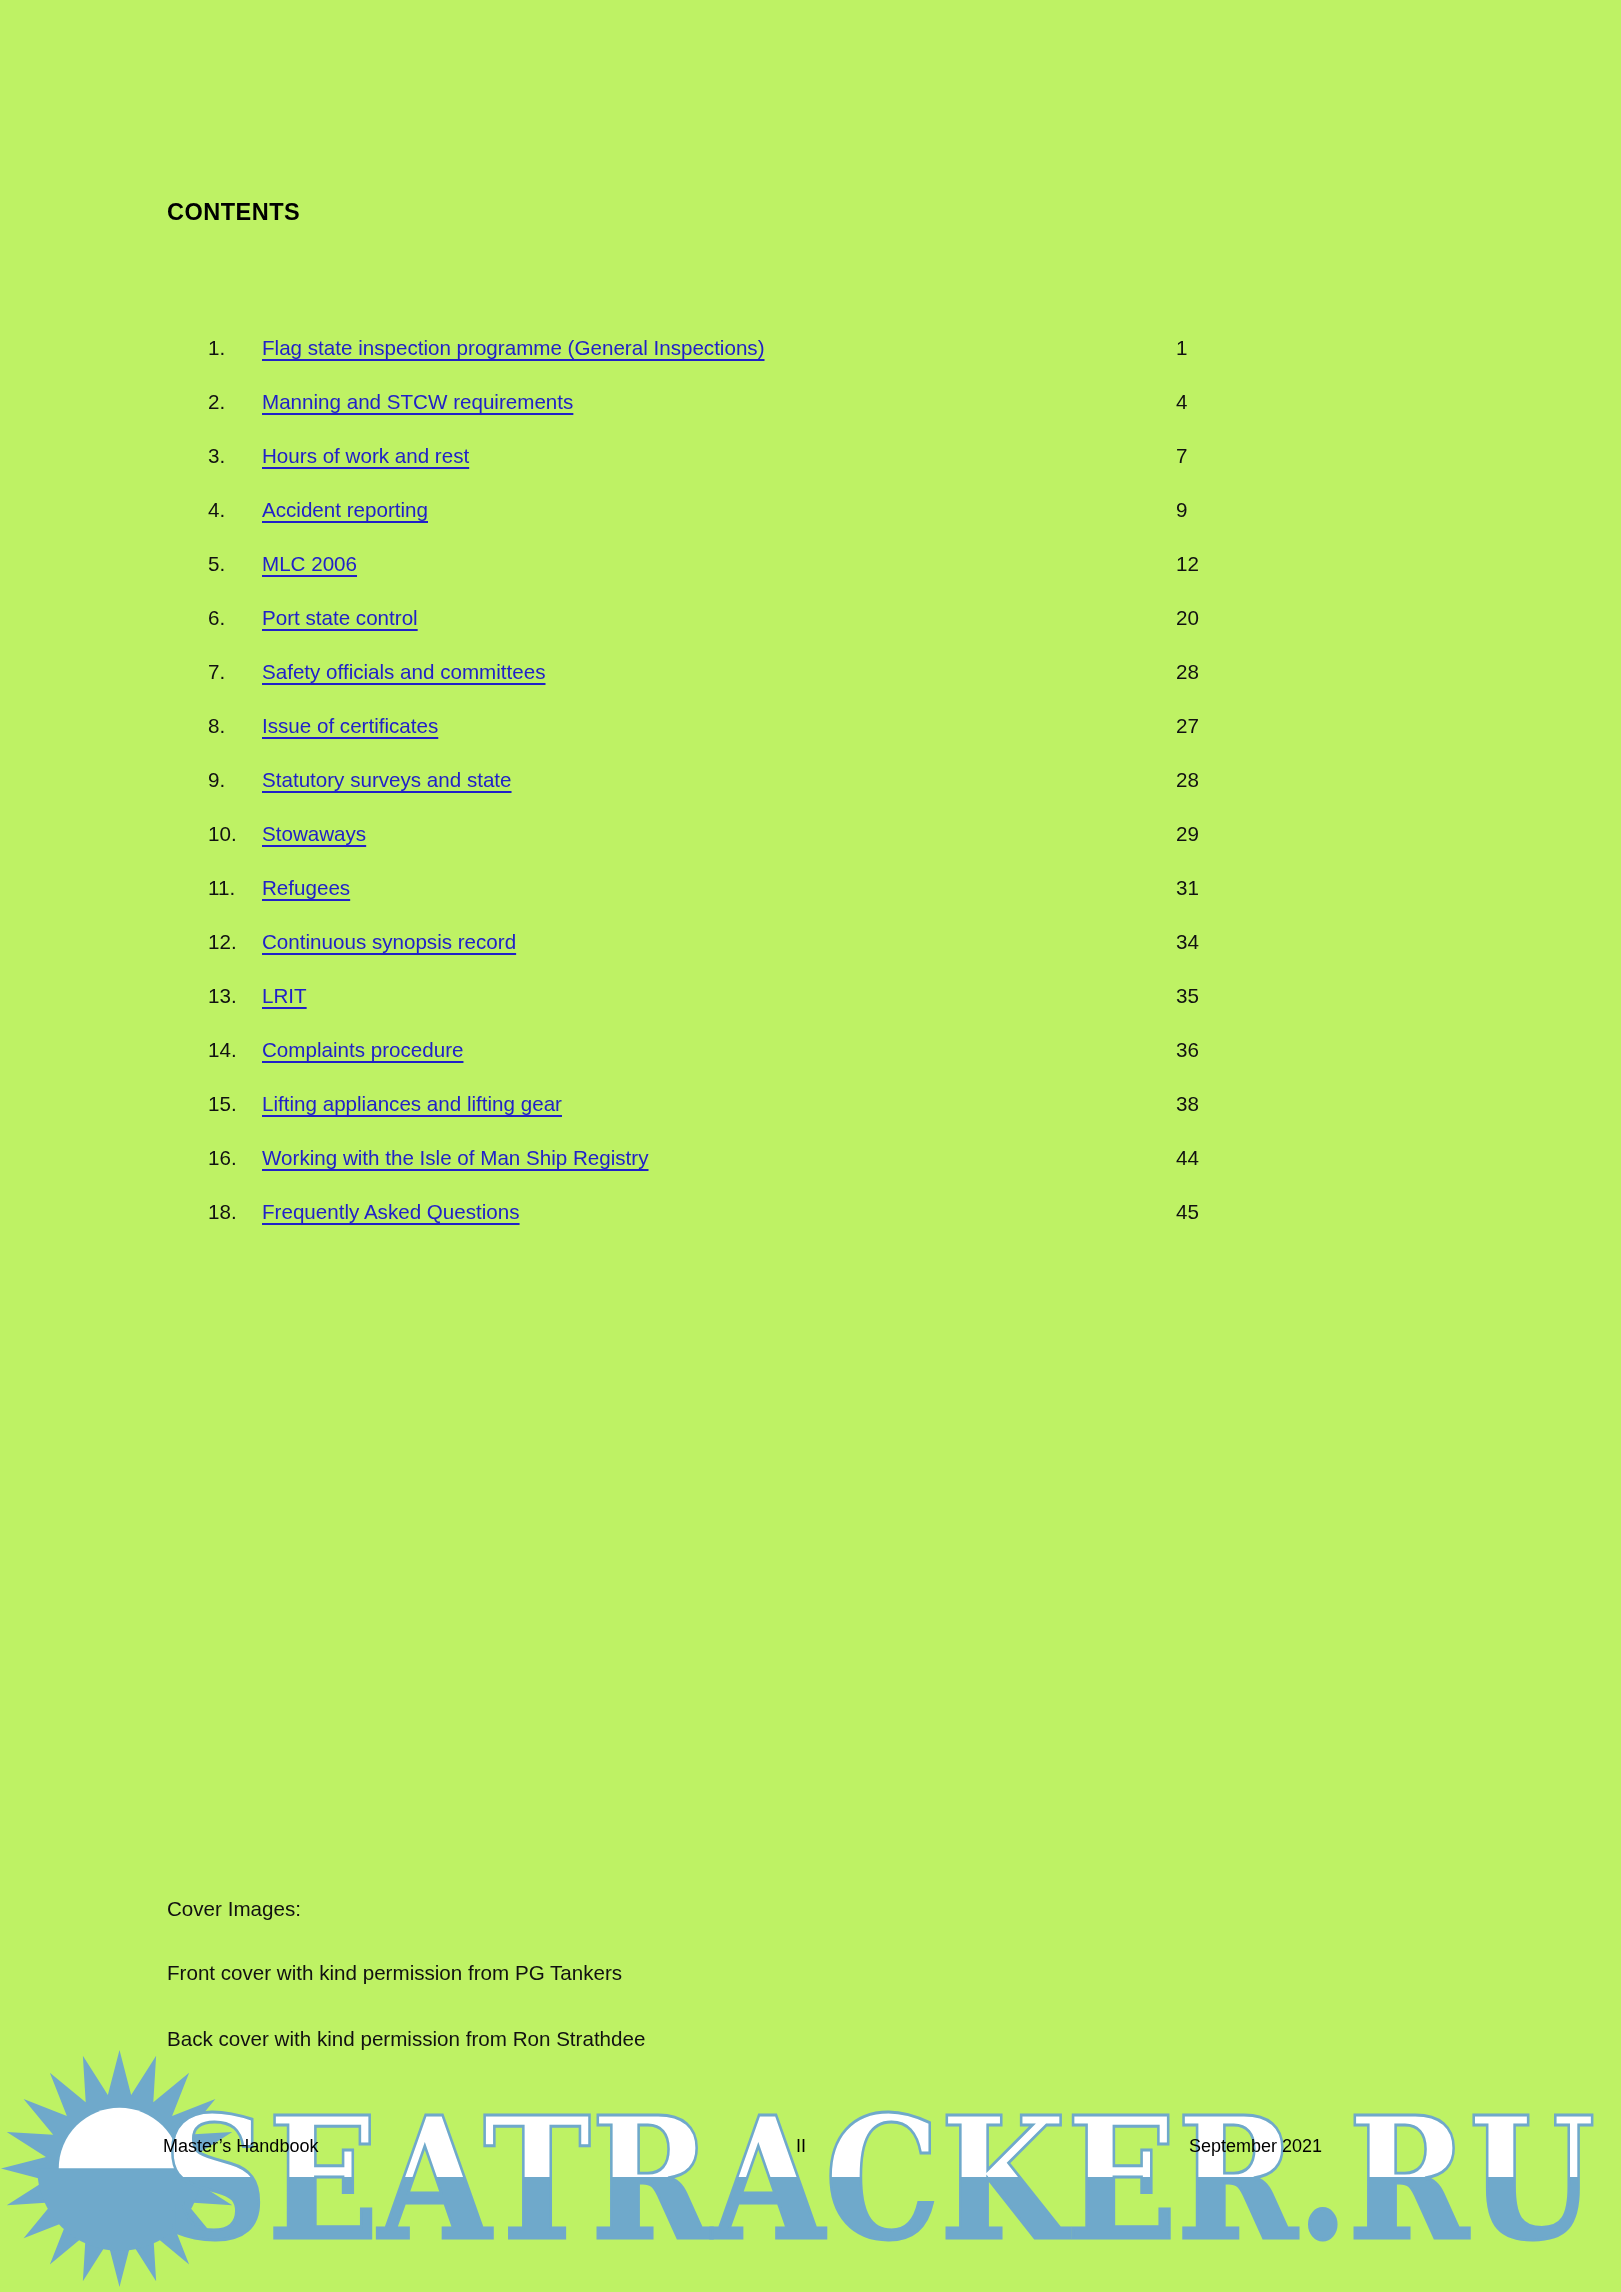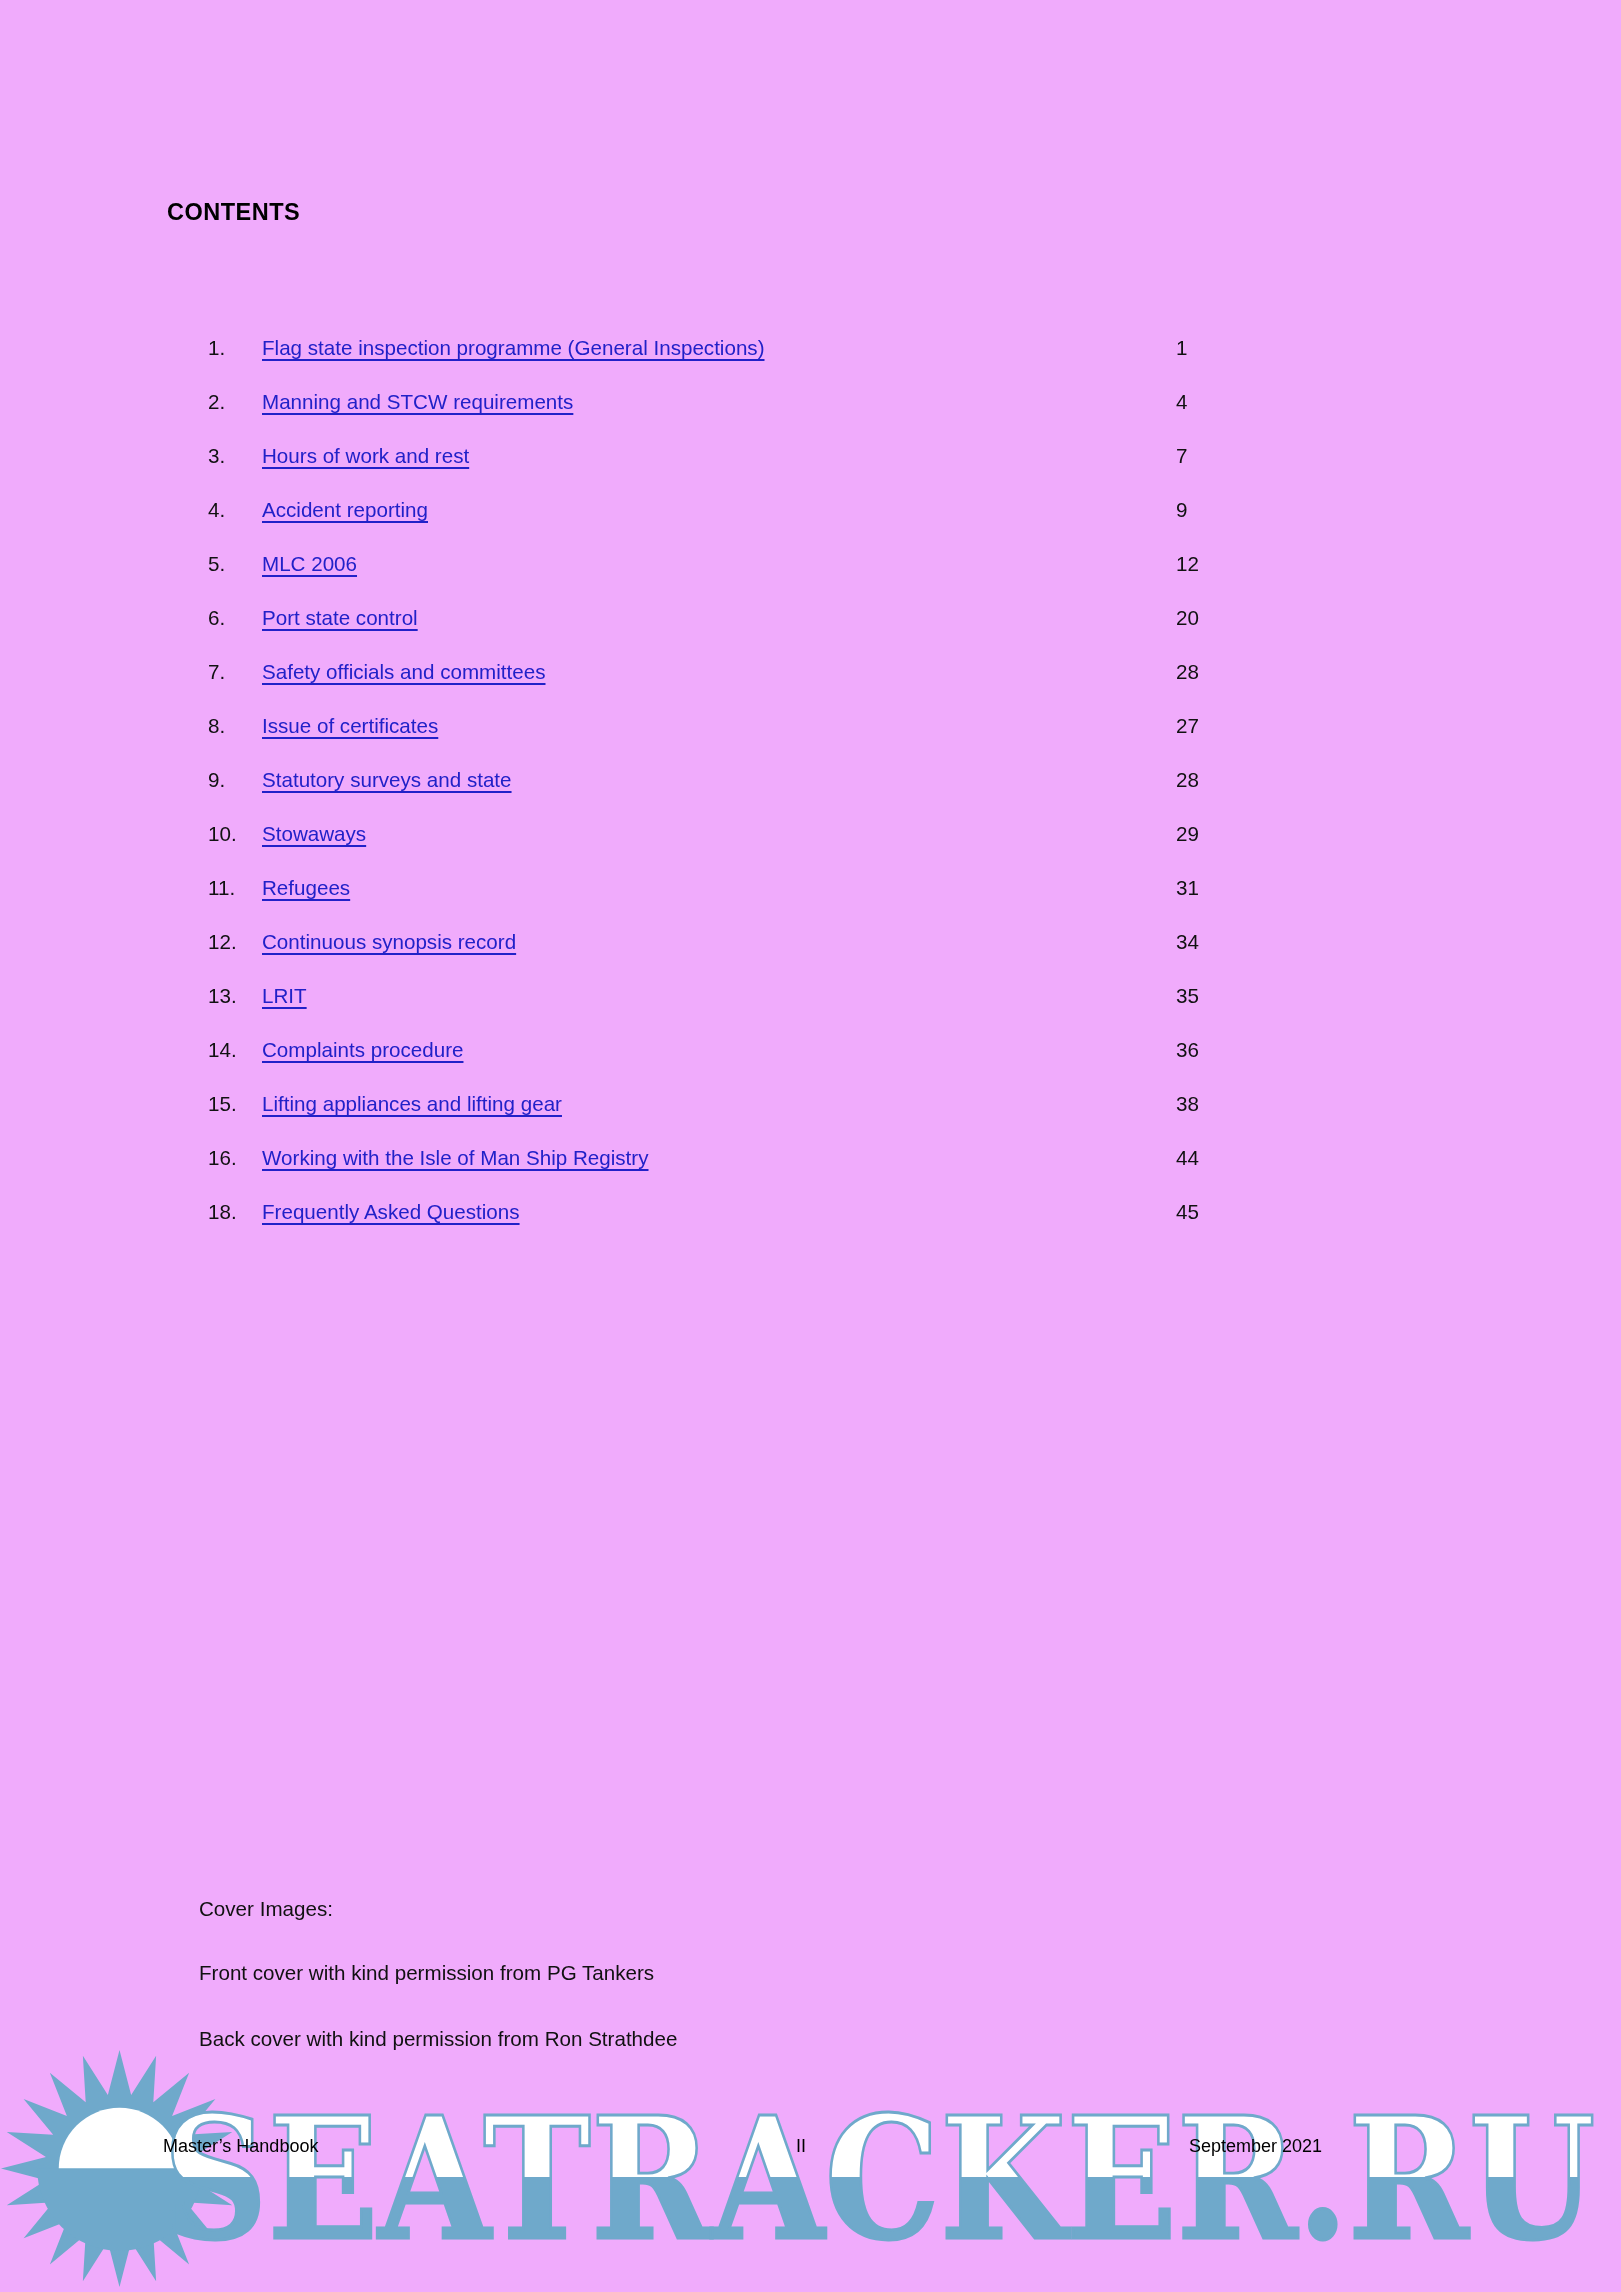--- a/index.html
+++ b/index.html
@@ -1,19 +1,19 @@
 <!DOCTYPE html>
 <html><head>
 <meta charset="utf-8">
 <style>
   html,body{margin:0;padding:0;background:#e8e8e8;}
   .page{
     position:relative;
     width:1621px;height:2293px;
-    background:#f0abfc;
+    background:#bef264;
     overflow:hidden;
     font-family:"Liberation Sans",sans-serif;
     color:#111111;
   }
   .doc-title{
     position:absolute;left:167px;top:199px;
     font-size:23.5px;font-weight:bold;letter-spacing:0.5px;
     color:#000000;margin:0;
   }
   .toc{
@@ -34,21 +34,21 @@
     text-decoration:underline;
     text-decoration-thickness:1.5px;
     text-underline-offset:3.9px;
     cursor:pointer;
   }
   .toc-row .pageno{
     position:absolute;left:968px;top:4.9px;color:#111111;
   }
   .cover-line{
     position:absolute;left:167px;
-    font-size:20.6px;color:#111111;white-space:nowrap;margin-left:32px;
+    font-size:20.6px;color:#111111;white-space:nowrap;
   }
   .wm-sun{position:absolute;left:0px;top:2049px;z-index:1;}
   .wm-text{position:absolute;left:155px;top:2096px;z-index:1;}
   .footer-item{
     position:absolute;top:2136px;z-index:2;
     font-size:18px;color:#000000;white-space:nowrap;
   }
   .footer-left{left:163px;}
   .footer-center{left:796px;}
   .footer-right{left:1189px;}

